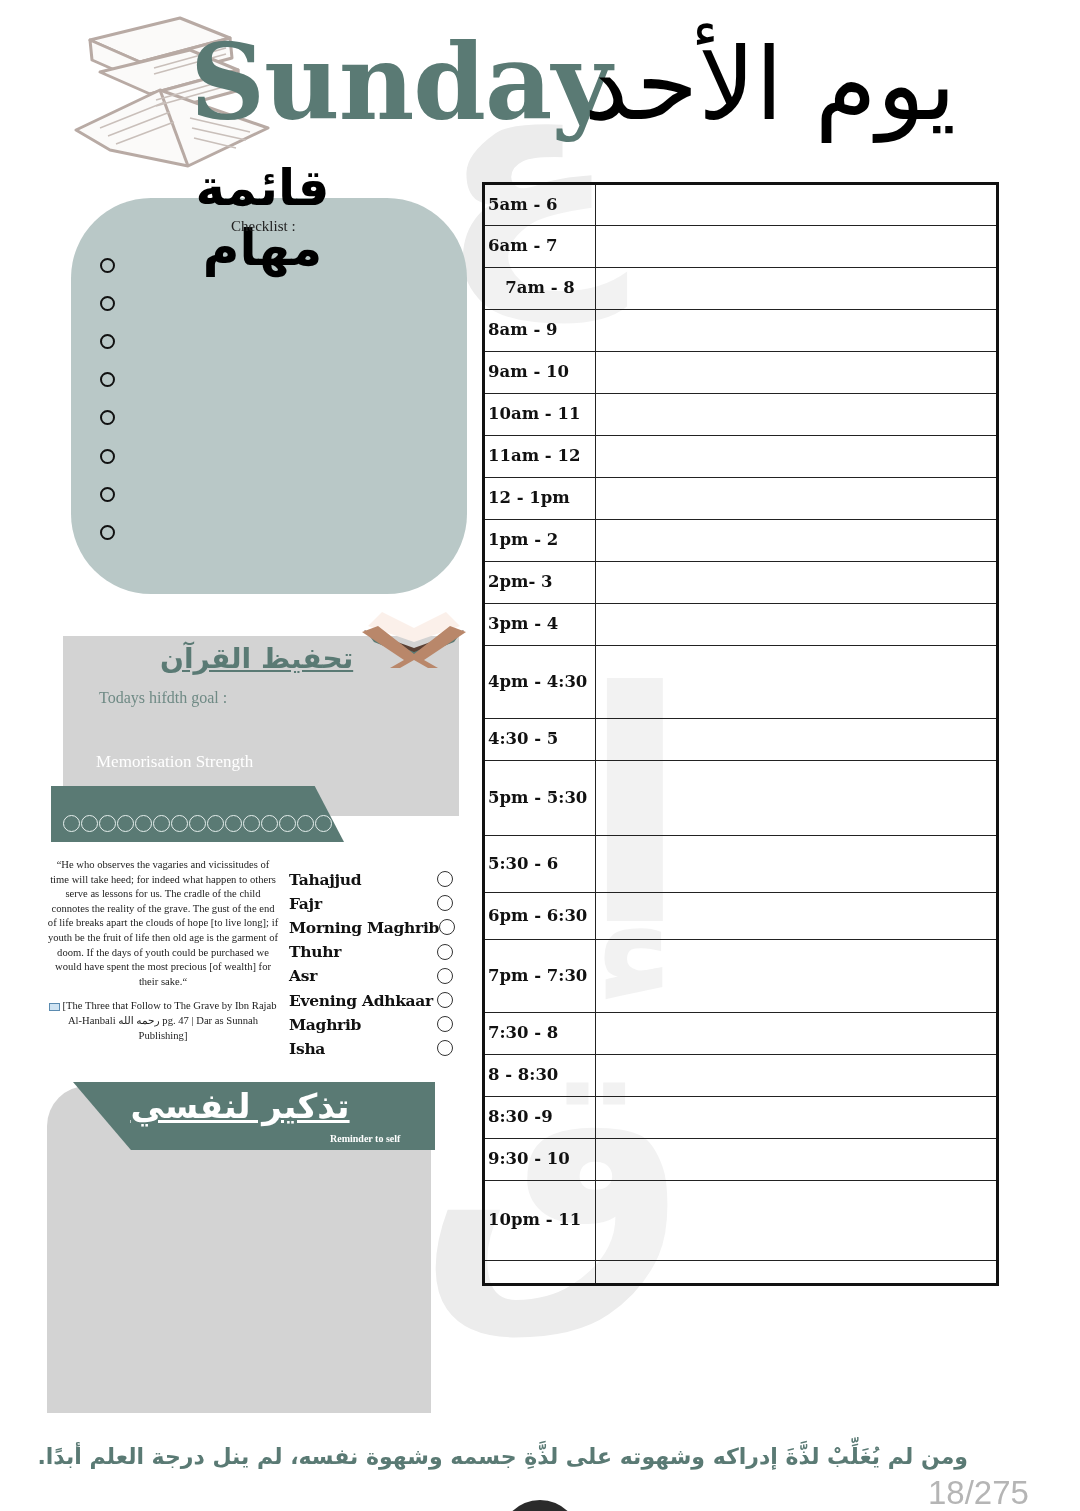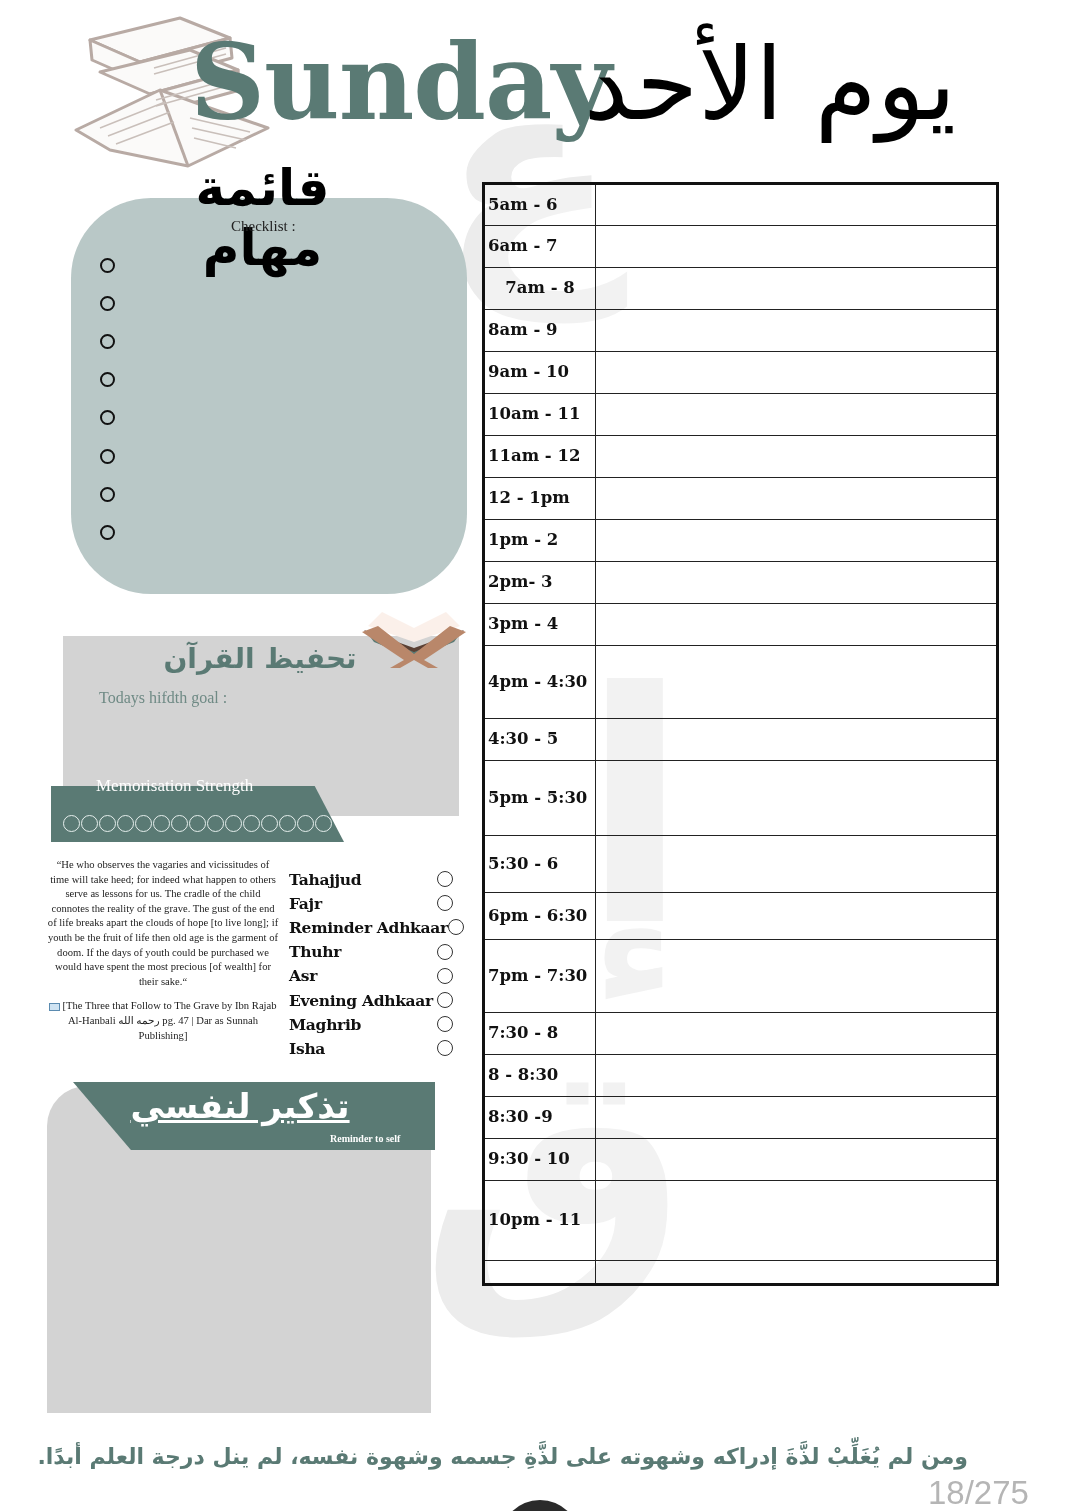--- a/index.html
+++ b/index.html
@@ -21,24 +21,24 @@
     .checklist-card { position: absolute; left: 71px; top: 198px; width: 396px; height: 396px; background: #b9c8c7; border-radius: 80px; z-index: 1; }
     .checklist-ar { position: absolute; left: 150px; top: 158px; width: 225px; text-align: center; font-family: "DejaVu Sans", sans-serif; font-weight: bold; font-size: 50px; color: #000; direction: rtl; z-index: 3; line-height: 1.2; }
     .checklist-label { position: absolute; left: 231px; top: 218px; font-size: 15px; color: #222; z-index: 3; font-family: "Liberation Serif", serif; }
     .checklist-items { position: absolute; left: 100px; top: 246px; z-index: 3; }
     .checklist-item { display: flex; align-items: center; height: 38.2px; }
     .ring { width: 15px; height: 15px; border: 2.5px solid #111; border-radius: 50%; }
 
     
     .hifdh-card { position: absolute; left: 63px; top: 636px; width: 396px; height: 180px; background: #d3d3d3; z-index: 1; }
     .quran-stand { position: absolute; left: 362px; top: 604px; width: 104px; height: 64px; z-index: 3; }
-    .hifdh-ar { position: absolute; left: 160px; top: 642px; width: 200px; text-align: center; font-family: "DejaVu Sans", sans-serif; font-weight: bold; font-size: 28px; color: #5a7a74; direction: rtl; z-index: 2; }
+    .hifdh-ar { position: absolute; left: 160px; top: 642px; width: 200px; text-align: left; font-family: "DejaVu Sans", sans-serif; font-weight: bold; font-size: 28px; color: #5a7a74; direction: rtl; text-decoration: underline; z-index: 2; }
     .hifdh-goal { position: absolute; left: 99px; top: 689px; font-family: "Liberation Serif", serif; font-size: 16px; color: #6f8a85; z-index: 2; }
     .mem-banner { position: absolute; left: 51px; top: 786px; width: 293px; height: 56px; background: #5a7a74; clip-path: polygon(0 0, 90% 0, 100% 100%, 0 100%); z-index: 2; }
-    .mem-title { position: absolute; left: 96px; top: 776px; font-family: "Liberation Serif", serif; font-size: 17px; color: #fff; z-index: 3; }
+    .mem-title { position: absolute; left: 96px; top: 752px; font-family: "Liberation Serif", serif; font-size: 17px; color: #fff; z-index: 3; }
     .mem-dots { position: absolute; left: 63px; top: 815px; display: flex; gap: 1px; z-index: 3; }
     .mem-dot { width: 17px; height: 17px; border: 1px solid #e6efed; border-radius: 50%; }
 
     
     .quote { position: absolute; left: 46px; top: 858px; width: 234px; font-family: "Liberation Serif", serif; font-size: 10.6px; line-height: 14.6px; text-align: center; color: #222; z-index: 2; }
     .quote-source { margin-top: 10px; }
     .book-glyph { display: inline-block; width: 11px; height: 8px; border: 1px solid #5b8bb0; background: #cfe3f2; margin-right: 2px; vertical-align: middle; }
 
     
     .prayers { position: absolute; left: 289px; top: 867px; width: 168px; z-index: 2; }
@@ -166,21 +166,21 @@
 <div class="prayers">
   <div class="prayer-row">
       <span class="prayer-name">Tahajjud</span>
       <span class="prayer-ring"></span>
     </div>
   <div class="prayer-row">
       <span class="prayer-name">Fajr</span>
       <span class="prayer-ring"></span>
     </div>
   <div class="prayer-row">
-      <span class="prayer-name">Reminder Adhkaar</span>
+      <span class="prayer-name">Morning Maghrib</span>
       <span class="prayer-ring"></span>
     </div>
   <div class="prayer-row">
       <span class="prayer-name">Thuhr</span>
       <span class="prayer-ring"></span>
     </div>
   <div class="prayer-row">
       <span class="prayer-name">Asr</span>
       <span class="prayer-ring"></span>
     </div>

